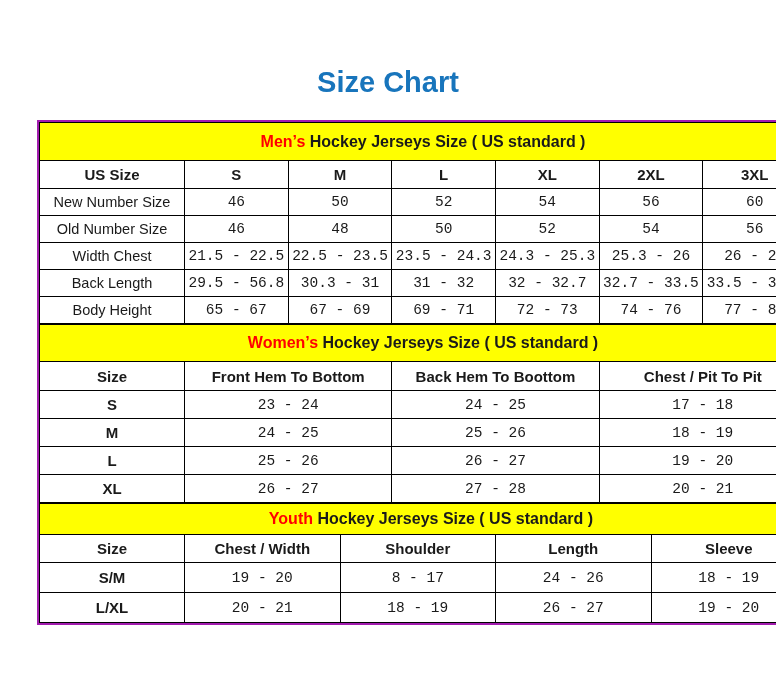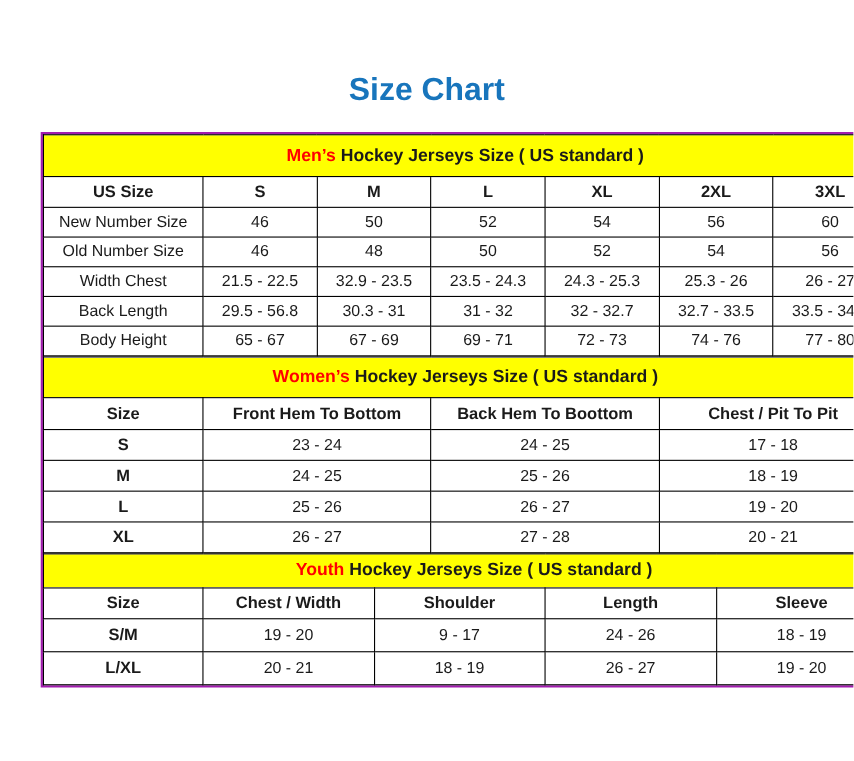--- a/index.html
+++ b/index.html
@@ -56,21 +56,21 @@
     color: #000000;
   }
   td.banner .hl { color: #ff0000; }
 
   .sec th {
     font-weight: bold;
     font-size: 15px;
     color: #000000;
   }
 
-  .sec td.cell { font-size: 14.5px; font-weight: normal; }
+  .sec td.cell { font-size: 14.5px; font-weight: normal; font-family: Liberation Mono, monospace; }
   .sec td.rowlabel { font-size: 14.5px; font-weight: normal; }
   .sec td.rowlabel.bold { font-weight: bold; font-size: 15px; }
 
   
   .sec-mens   tr.banner-row td { height: 38px; }
   .sec-mens   tr.head-row th   { height: 28px; }
   .sec-mens   tr.data-row td   { height: 27px; }
 
   .sec-womens tr.banner-row td { height: 37px; }
   .sec-womens tr.head-row th   { height: 29px; }
@@ -130,21 +130,21 @@
             <td class="cell">46</td>
             <td class="cell">48</td>
             <td class="cell">50</td>
             <td class="cell">52</td>
             <td class="cell">54</td>
             <td class="cell">56</td>
           </tr>
           <tr class="data-row">
             <td class="rowlabel">Width Chest</td>
             <td class="cell">21.5 - 22.5</td>
-            <td class="cell">32.9 - 23.5</td>
+            <td class="cell">22.5 - 23.5</td>
             <td class="cell">23.5 - 24.3</td>
             <td class="cell">24.3 - 25.3</td>
             <td class="cell">25.3 - 26</td>
             <td class="cell">26 - 27</td>
           </tr>
           <tr class="data-row">
             <td class="rowlabel">Back Length</td>
             <td class="cell">29.5 - 56.8</td>
             <td class="cell">30.3 - 31</td>
             <td class="cell">31 - 32</td>
@@ -221,21 +221,21 @@
           <tr class="head-row">
             <th>Size</th>
             <th>Chest / Width</th>
             <th>Shoulder</th>
             <th>Length</th>
             <th>Sleeve</th>
           </tr>
           <tr class="data-row">
             <td class="rowlabel bold">S/M</td>
             <td class="cell">19 - 20</td>
-            <td class="cell">9 - 17</td>
+            <td class="cell">8 - 17</td>
             <td class="cell">24 - 26</td>
             <td class="cell">18 - 19</td>
           </tr>
           <tr class="data-row">
             <td class="rowlabel bold">L/XL</td>
             <td class="cell">20 - 21</td>
             <td class="cell">18 - 19</td>
             <td class="cell">26 - 27</td>
             <td class="cell">19 - 20</td>
           </tr>

